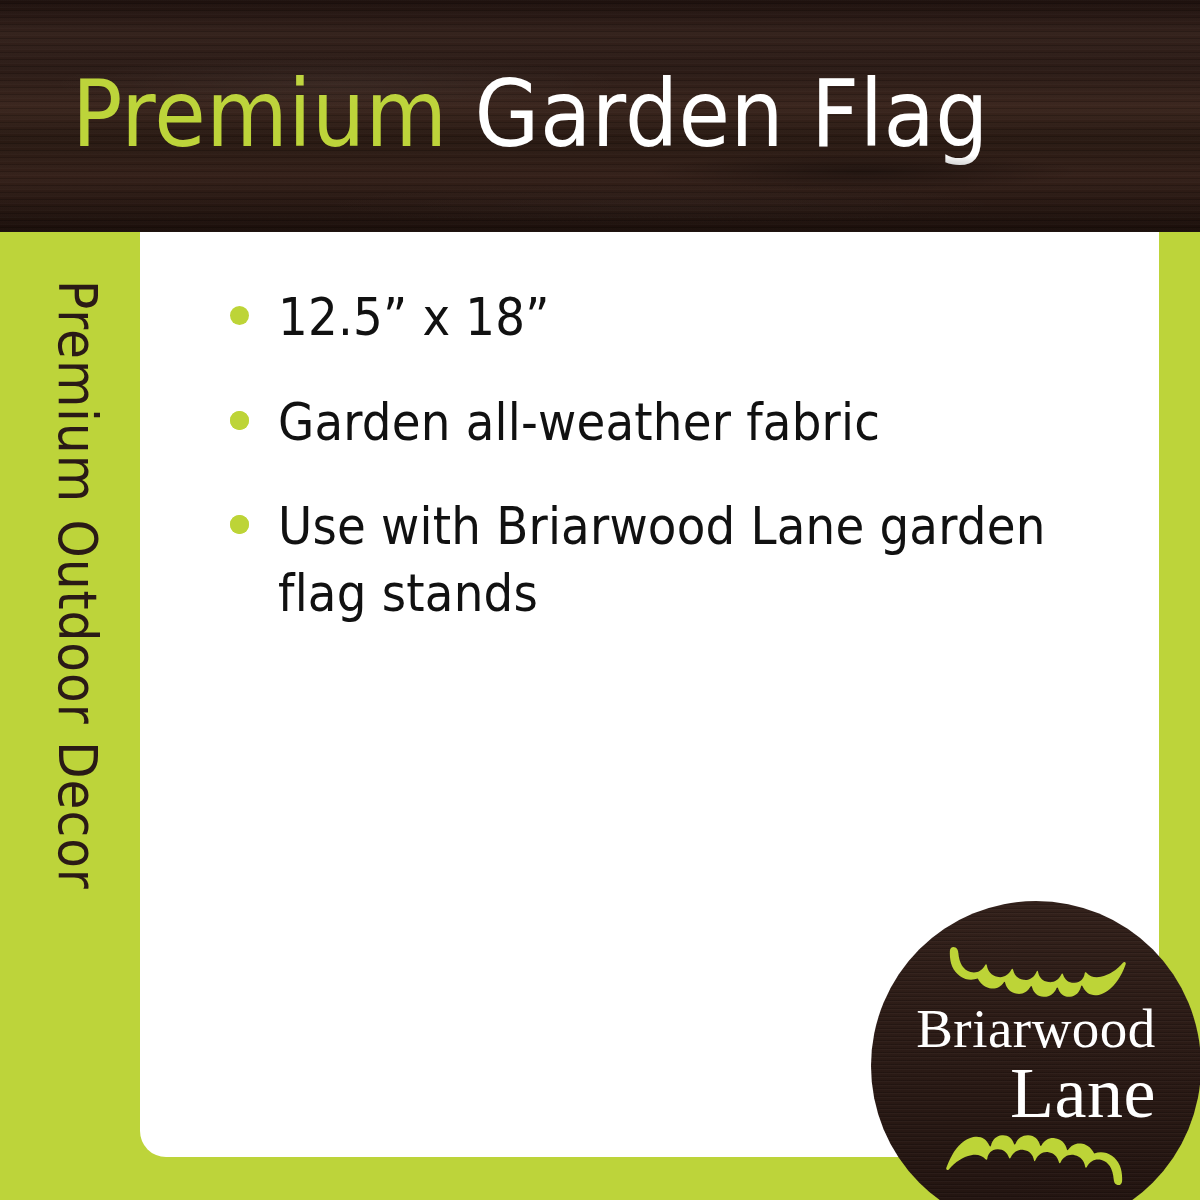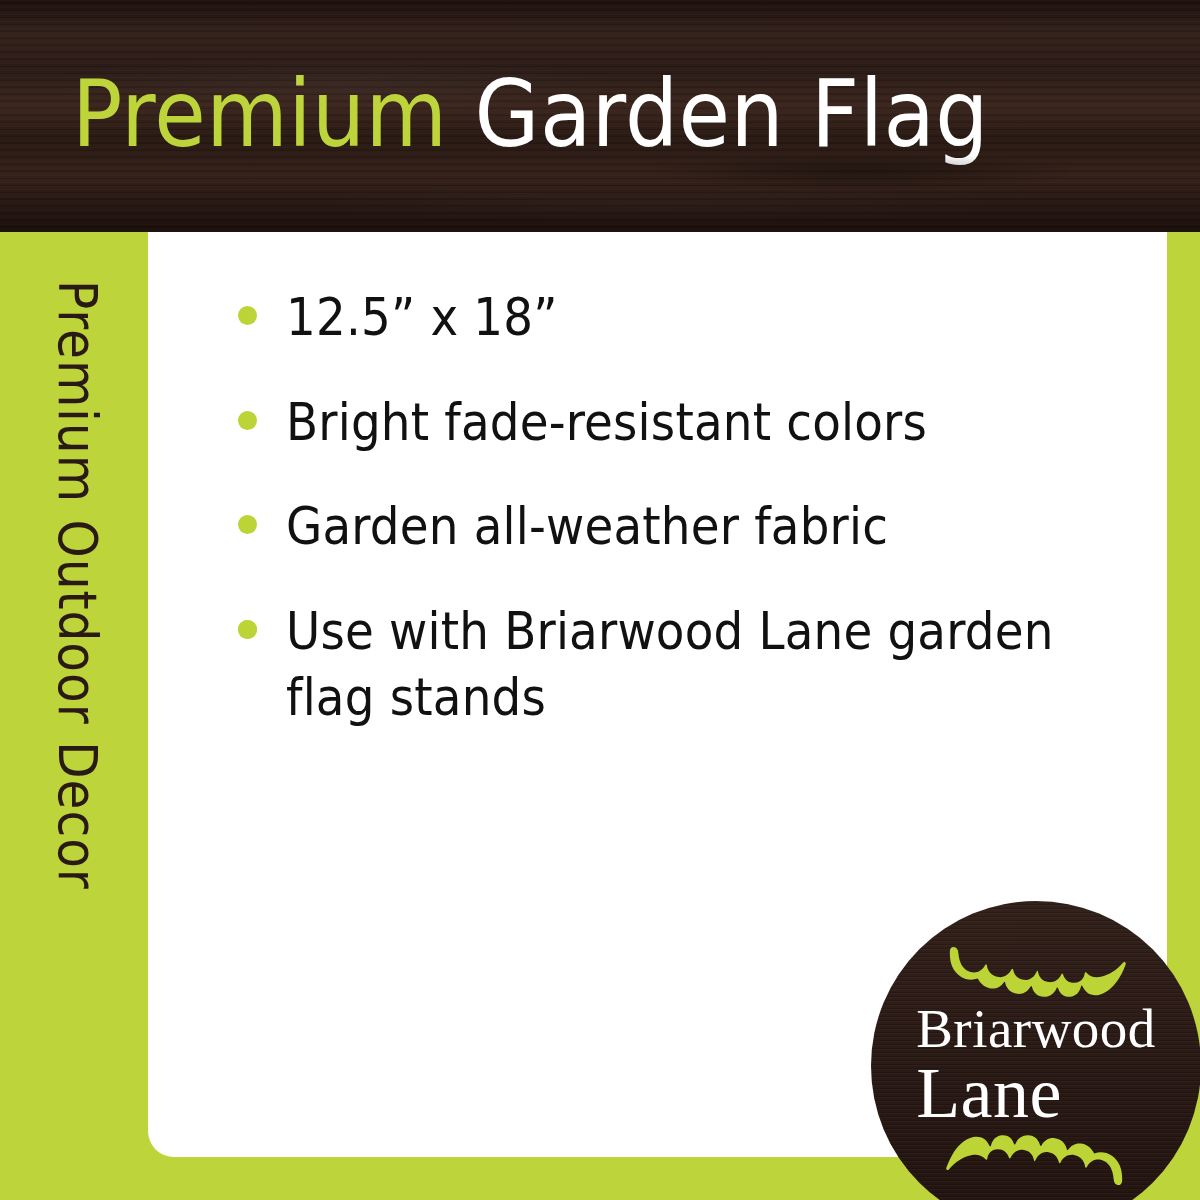--- a/index.html
+++ b/index.html
@@ -106,21 +106,21 @@
     font-size: 54px;
     line-height: 1;
     letter-spacing: 1px;
     font-family: "DejaVu Sans Condensed", "Liberation Sans Narrow", "Liberation Sans", sans-serif;
     font-stretch: condensed;
   }
 
   
   .card {
     position: absolute;
-    left: 148px;
+    left: 140px;
     top: 232px;
     width: 1019px;
     height: 925px;
     background: #FFFFFF;
     border-bottom-left-radius: 26px;
     overflow: hidden;
   }
 
   .feature-list {
     position: absolute;
@@ -182,21 +182,21 @@
 
   .logo-leaf {
     width: 188px;
     height: 54px;
     display: block;
     flex: 0 0 auto;
   }
   .logo-leaf.bottom { transform: rotate(180deg); }
 
   .logo-text {
-    text-align: left;
+    text-align: right;
     color: #FFFFFF;
     font-family: "Liberation Serif", "DejaVu Serif", serif;
     margin: 2px 0 1px 0;
   }
   .logo-line1 {
     display: block;
     font-size: 55px;
     line-height: 1.0;
     letter-spacing: 0.5px;
   }
@@ -225,21 +225,20 @@
   </div>
 
   <div class="card">
     <ul class="feature-list">
       <li class="feature-item">
         <span class="feature-bullet"></span>
         <span>12.5” x 18”</span>
       </li>
       <li class="feature-item">
         <span class="feature-bullet"></span>
-        <span>Bright fade-resistant colors</span>
       </li>
       <li class="feature-item">
         <span class="feature-bullet"></span>
         <span>Garden all-weather fabric</span>
       </li>
       <li class="feature-item">
         <span class="feature-bullet"></span>
       </li>
       <li class="feature-item">
         <span class="feature-bullet"></span>

